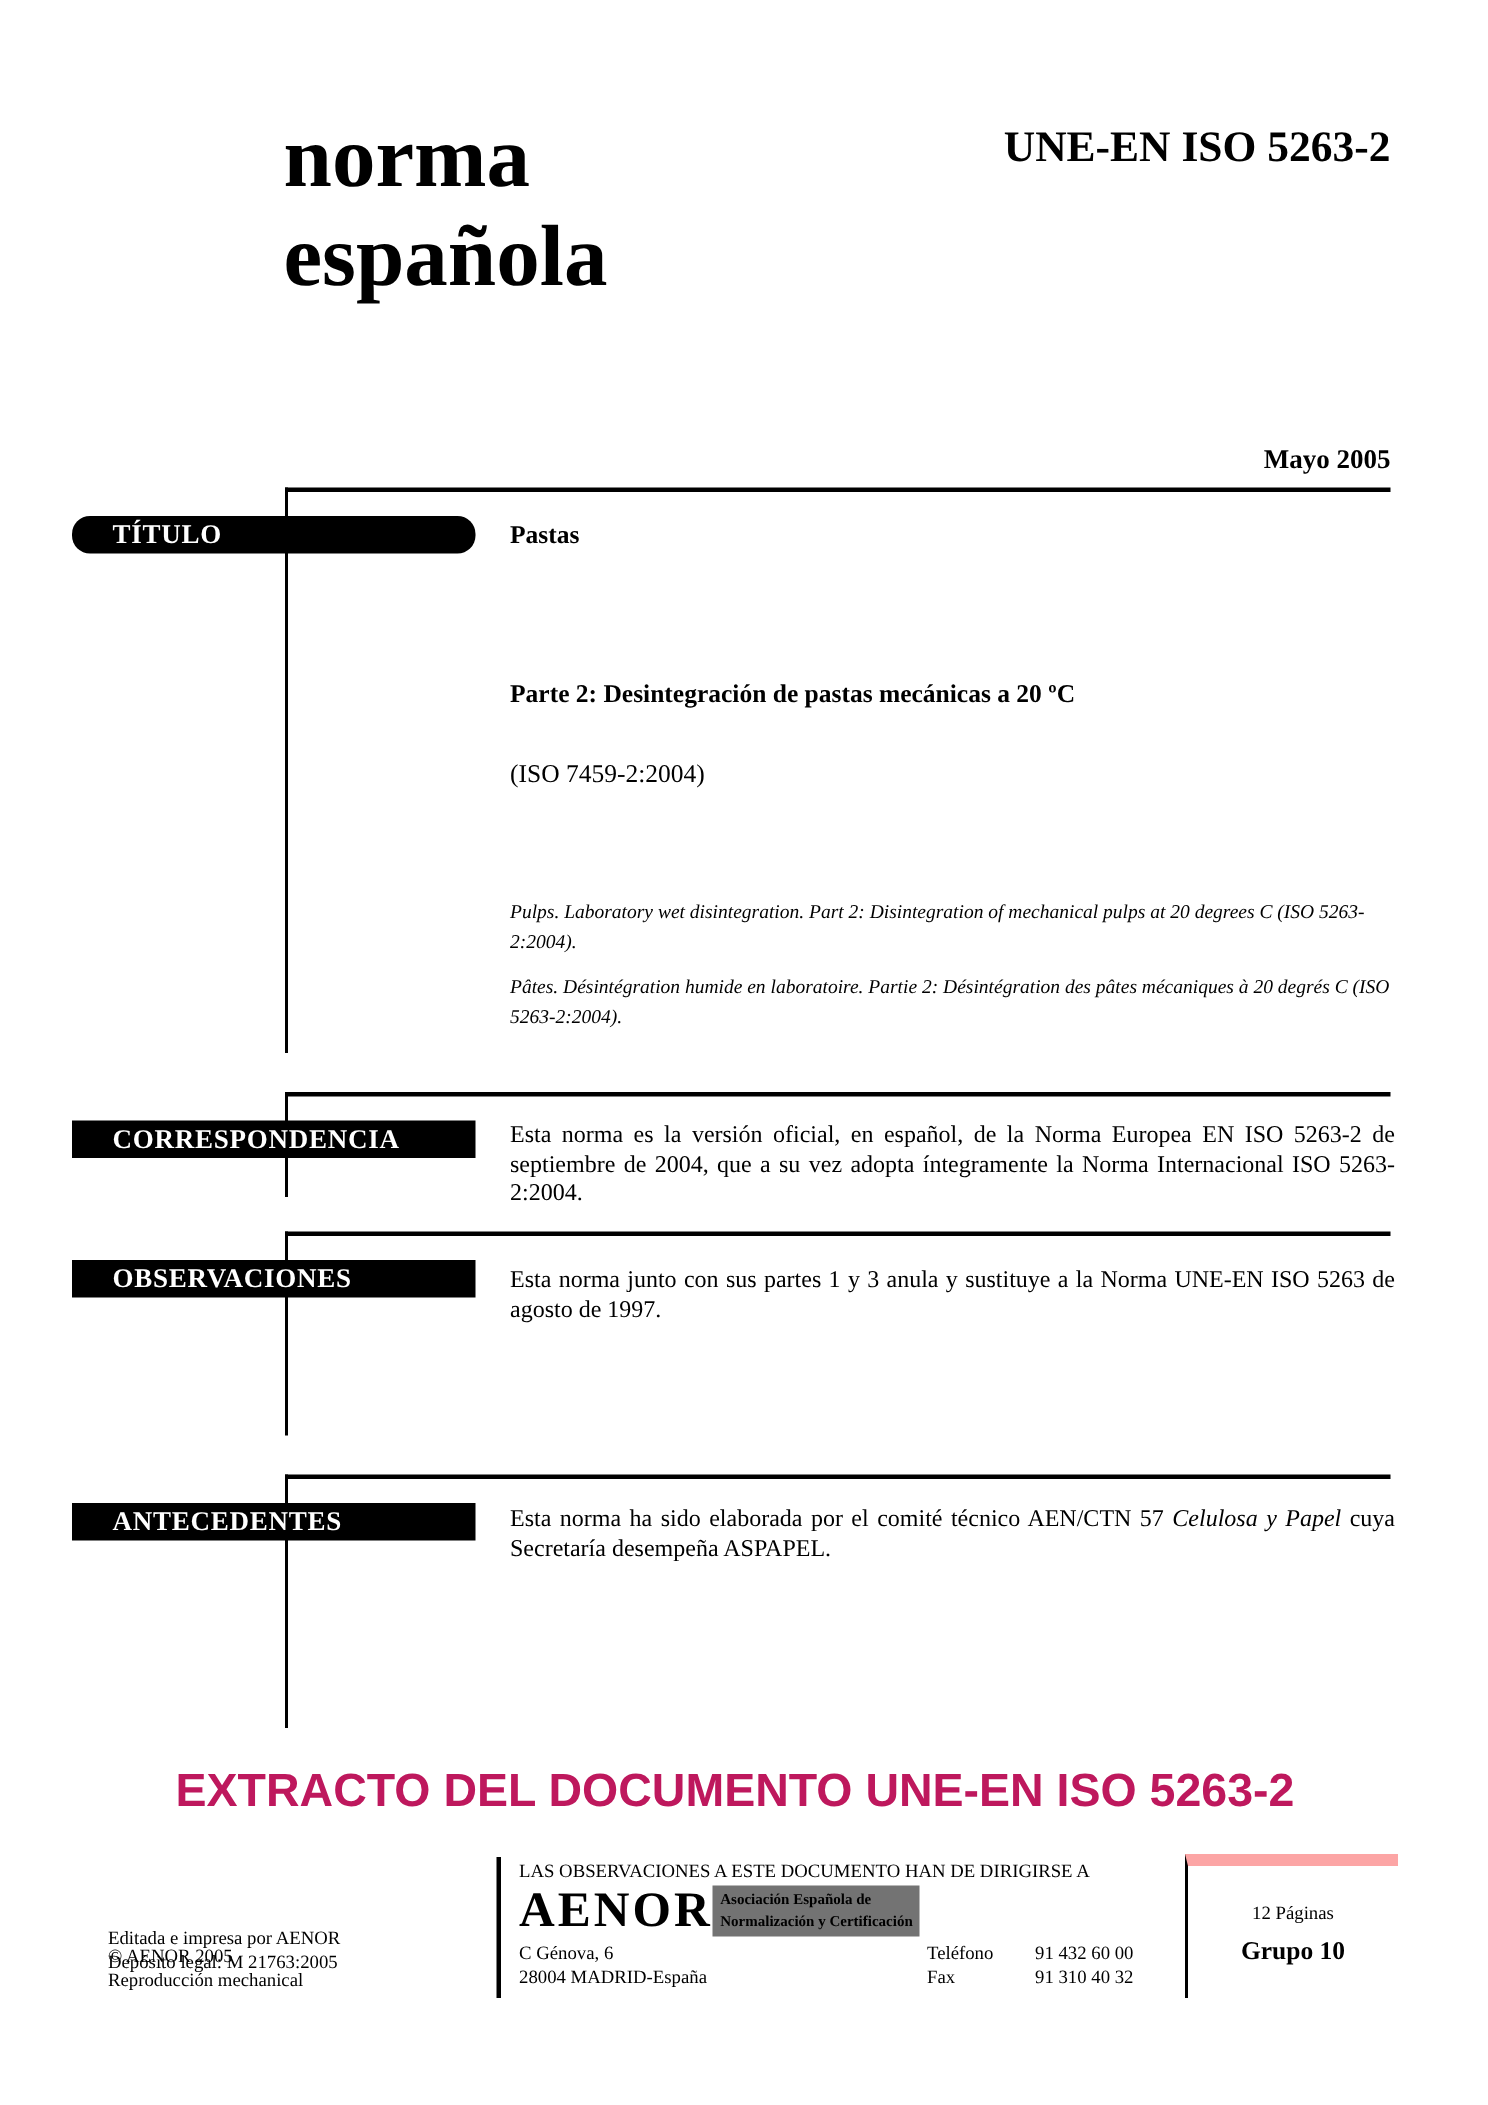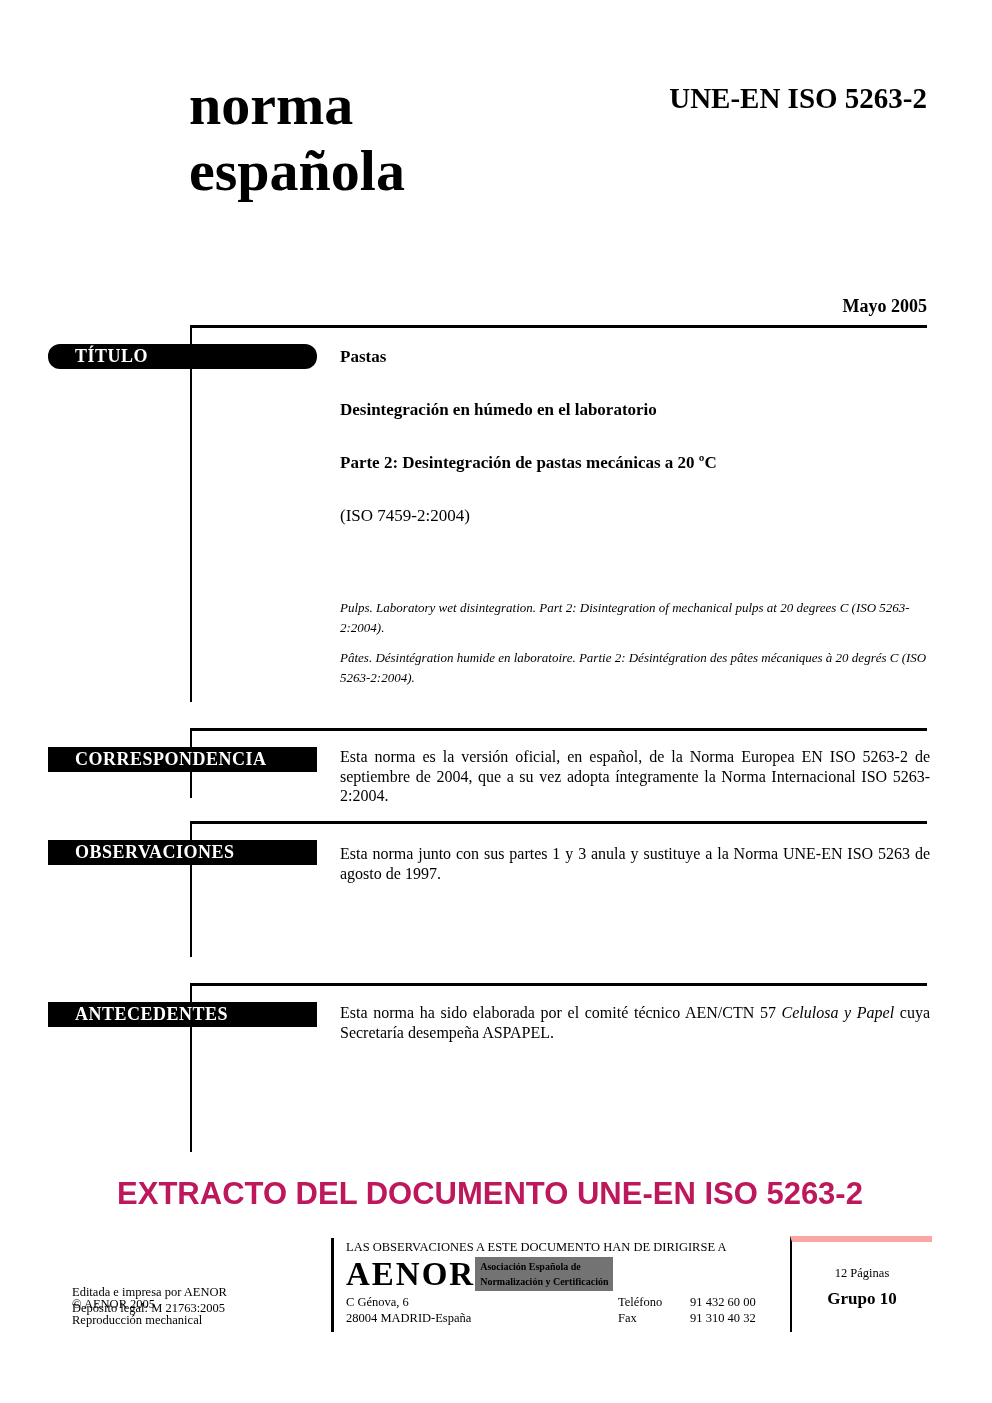--- a/index.html
+++ b/index.html
@@ -92,21 +92,21 @@
   .aenor-org {
     display: inline-block; vertical-align: middle; margin-left: 0;
     font-size: 10px; font-weight: 700; line-height: 15px;
     background: #737373; padding: 2px 5px;
   }
   #footer-address { position: absolute; left: 346px; top: 1294px; }
   #footer-phone-label { position: absolute; left: 618px; top: 1294px; }
   #footer-phone-nums  { position: absolute; left: 690px; top: 1294px; }
   .right-box {
     position: absolute; left: 790px; top: 1236px; width: 142px; height: 96px;
-    border-top: 6px solid #fca5a5; border-left: 2px solid #000;
+    border-top: 8px solid #fca5a5; border-left: 2px solid #000;
     text-align: center;
   }
   .right-box .pages { margin-top: 24px; font-size: 12.5px; }
   .right-box .group { margin-top: 8px; font-size: 17px; font-weight: 700; }
 </style>
 </head>
 <body>
 
 <div class="page">
 
@@ -125,21 +125,20 @@
   <div class="vrule" id="vrule-3"></div>
   <div class="hrule" id="hrule-4"></div>
   <div class="vrule" id="vrule-4"></div>
 
   <div class="label-box" id="label-titulo">TÍTULO</div>
   <div class="label-box" id="label-correspondencia">CORRESPONDENCIA</div>
   <div class="label-box" id="label-observaciones">OBSERVACIONES</div>
   <div class="label-box" id="label-antecedentes">ANTECEDENTES</div>
 
   <div class="content title-line" id="title-line-1">Pastas</div>
-  <div class="content title-line" id="title-line-2">Desintegración en húmedo en el laboratorio</div>
   <div class="content title-line" id="title-line-3">Parte 2: Desintegración de pastas mecánicas a 20 ºC</div>
   <div class="content title-line" id="title-line-4">(ISO 7459-2:2004)</div>
   <div class="content lang-line" id="title-english">Pulps. Laboratory wet disintegration. Part 2: Disintegration of mechanical pulps at 20 degrees C (ISO 5263-2:2004).</div>
   <div class="content lang-line" id="title-french">Pâtes. Désintégration humide en laboratoire. Partie 2: Désintégration des pâtes mécaniques à 20 degrés C (ISO 5263-2:2004).</div>
 
   <p class="content body-par" id="correspondencia-text">Esta norma es la versión oficial, en español, de la Norma Europea EN ISO 5263-2 de septiembre de 2004, que a su vez adopta íntegramente la Norma Internacional ISO 5263-2:2004.</p>
   <p class="content body-par" id="observaciones-text">Esta norma junto con sus partes 1 y 3 anula y sustituye a la Norma UNE-EN ISO 5263 de agosto de 1997.</p>
   <p class="content body-par" id="antecedentes-text"><span>Esta norma ha sido elaborada por el comité técnico AEN/CTN 57 </span><span class="inline-italic">Celulosa y Papel</span><span> cuya Secretaría desempeña ASPAPEL.</span></p>
 
   <div class="extracto">EXTRACTO DEL DOCUMENTO UNE-EN ISO 5263-2</div>

